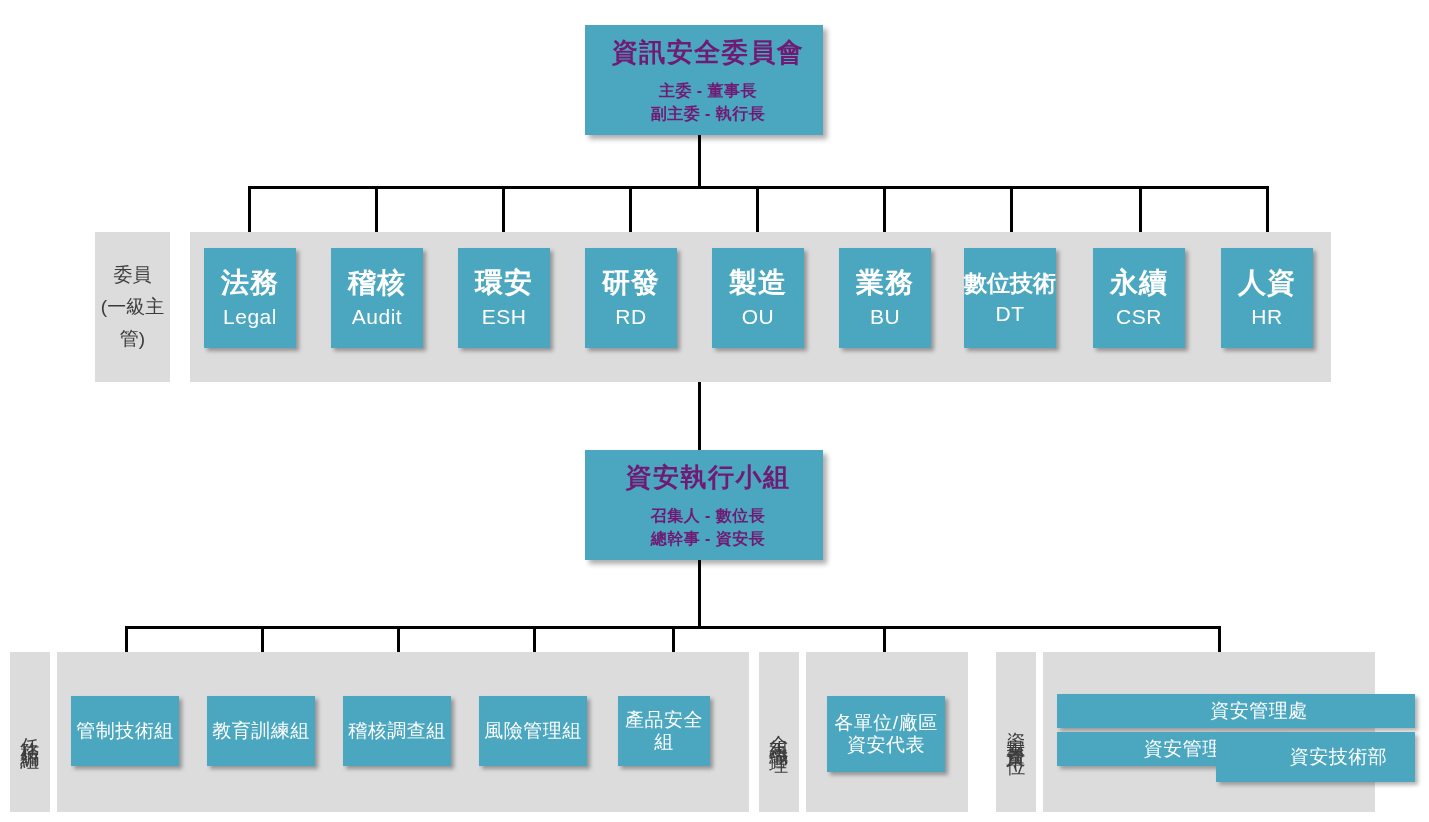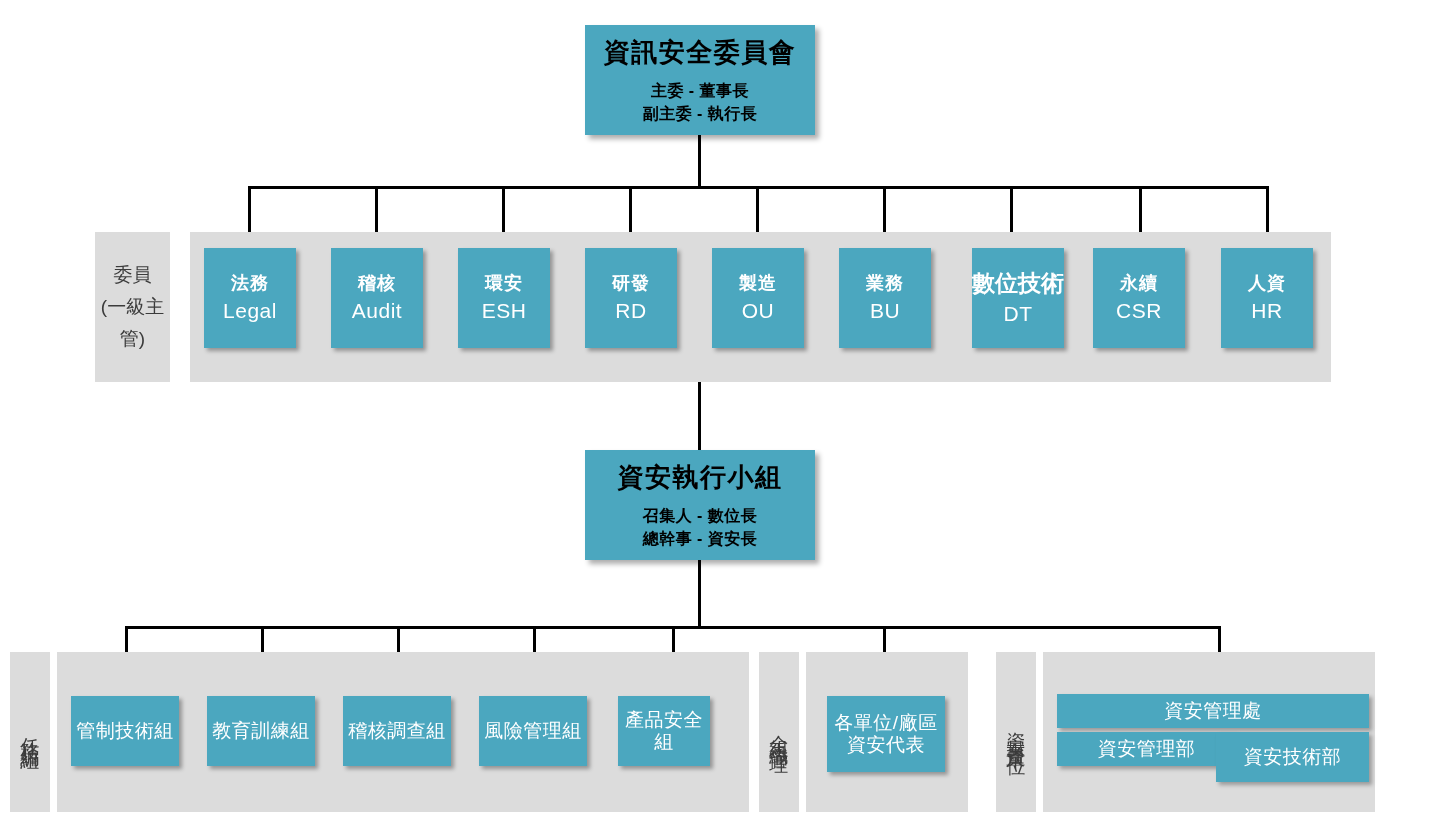--- a/index.html
+++ b/index.html
@@ -17,39 +17,39 @@
           align-items:center;justify-content:center;color:#3b3b3b;font-size:19px;
           line-height:1.7;text-align:center;}
 
   .box{position:absolute;background:#4ba7bf;color:#ffffff;display:flex;
        flex-direction:column;align-items:center;justify-content:center;
        box-shadow:3px 3px 4px rgba(0,0,0,.33);text-align:center;}
   .box .zh{font-size:24px;font-weight:700;line-height:1.15;letter-spacing:1px;}
   .box .en{font-size:21px;font-weight:400;margin-top:6px;letter-spacing:.5px;}
 
   
-  .hero{position:absolute;background:#4ba7bf;color:#000000;display:flex;
+  .hero{position:absolute;background:#4ba7bf;color:#701a75;display:flex;
         flex-direction:column;align-items:center;justify-content:center;
-        box-shadow:4px 4px 5px rgba(0,0,0,.32);text-align:center;}
+        box-shadow:4px 4px 5px rgba(0,0,0,.32);text-align:center;padding-left:8px;}
   .hero .t{font-size:26px;font-weight:700;letter-spacing:1.5px;}
   .hero .s{font-size:16px;font-weight:700;line-height:1.45;margin-top:9px;letter-spacing:.5px;}
 
   
   .cbox{width:92px;height:100px;}
-  .cbox .zh{font-size:18px;}
+  .cbox .zh{font-size:28px;}
   .cbox.narrow .zh{font-size:23px;letter-spacing:0;}
 
   
   .tbox{height:70px;}
   .tbox .zh{font-size:19px;font-weight:400;letter-spacing:.5px;}
 
   
   .dbox{background:#4ba7bf;color:#fff;display:flex;align-items:center;
         justify-content:center;box-shadow:3px 3px 4px rgba(0,0,0,.3);
-        font-size:19px;letter-spacing:.5px;position:absolute;}
+        font-size:19px;letter-spacing:.5px;position:absolute;padding-left:46px;}
 
   
   .ln{position:absolute;background:#000000;}
   .lnv{width:3px;}
   .lnh{height:3px;}
 </style>
 </head>
 <body>
 
 <div id="stage">
@@ -100,21 +100,21 @@
     <div class="en">RD</div>
   </div>
   <div class="box cbox" style="left:712px;top:248px;">
     <div class="zh">製造</div>
     <div class="en">OU</div>
   </div>
   <div class="box cbox" style="left:839px;top:248px;">
     <div class="zh">業務</div>
     <div class="en">BU</div>
   </div>
-  <div class="box cbox narrow" style="left:964px;top:248px;margin-left:8px;">
+  <div class="box cbox narrow" style="left:964px;top:248px;">
     <div class="zh">數位技術</div>
     <div class="en">DT</div>
   </div>
   <div class="box cbox" style="left:1093px;top:248px;">
     <div class="zh">永續</div>
     <div class="en">CSR</div>
   </div>
   <div class="box cbox" style="left:1221px;top:248px;">
     <div class="zh">人資</div>
     <div class="en">HR</div>

